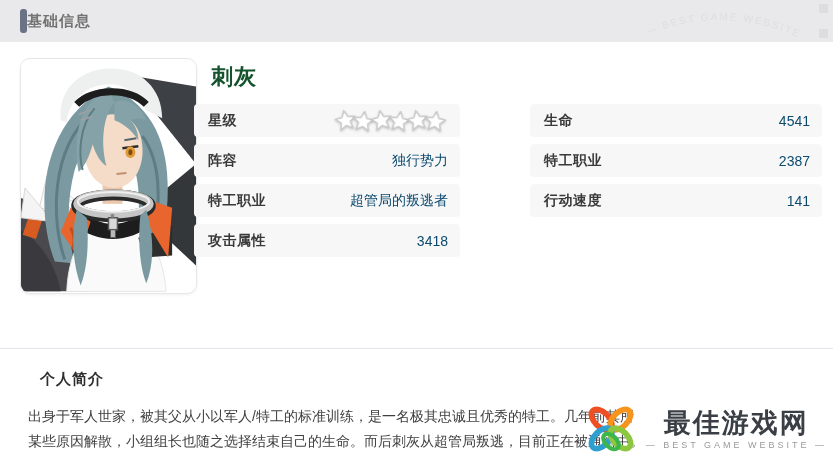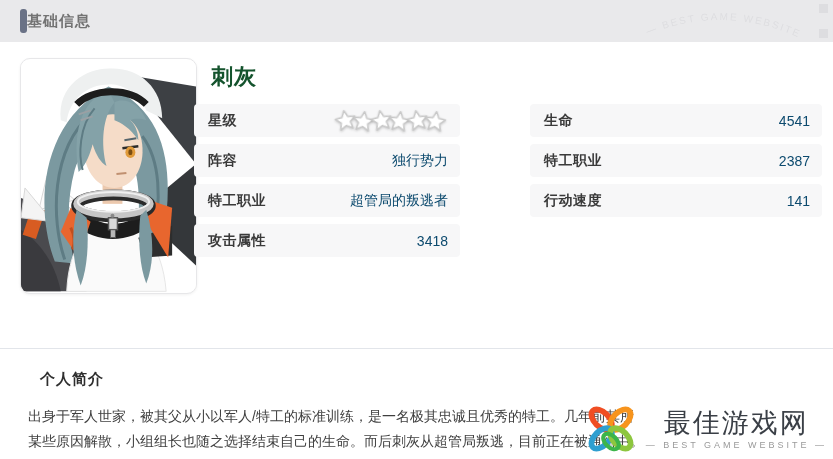--- a/index.html
+++ b/index.html
@@ -46,21 +46,21 @@
 
   
   .profile-title { position:absolute; left:28px; top:370px; font-size:15px; font-weight:bold; color:#2e2e2e; letter-spacing:1px;margin-left:12px; }
   .profile-text { position:absolute; left:28px; top:404px; width:634px; font-size:14px; color:#3f3f3f; line-height:25px; }
   .profile-text .pline { white-space:nowrap; overflow:hidden; }
 
   
   .site-logo { position:absolute; right:6px; bottom:3px; display:flex; align-items:center; }
   .logo-mark { width:54px; height:54px; margin-right:8px; }
   .logo-text { display:flex; flex-direction:column; align-items:center; }
-  .logo-name { font-size:27px; font-weight:normal; color:#3a3f46; letter-spacing:2px; line-height:30px; }
+  .logo-name { font-size:27px; font-weight:bold; color:#3a3f46; letter-spacing:2px; line-height:30px; }
   .logo-tagline { font-size:9px; color:#9a9a9a; letter-spacing:3px; margin-top:2px; white-space:nowrap; }
 </style>
 </head>
 <body>
 
 <div class="page">
 
   <div class="header">
     <div class="header-pill"></div>
     <div class="header-title">基础信息</div>

